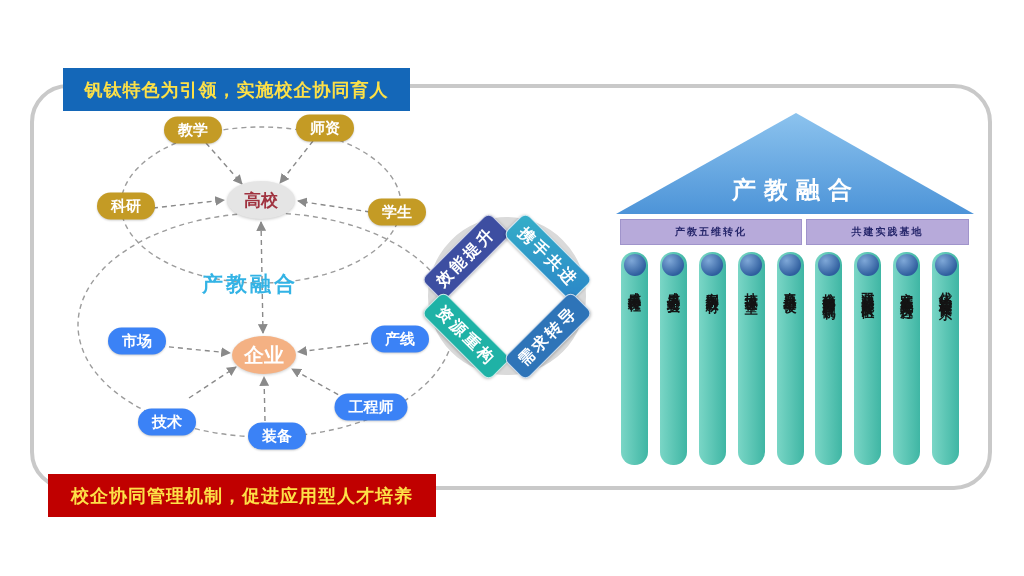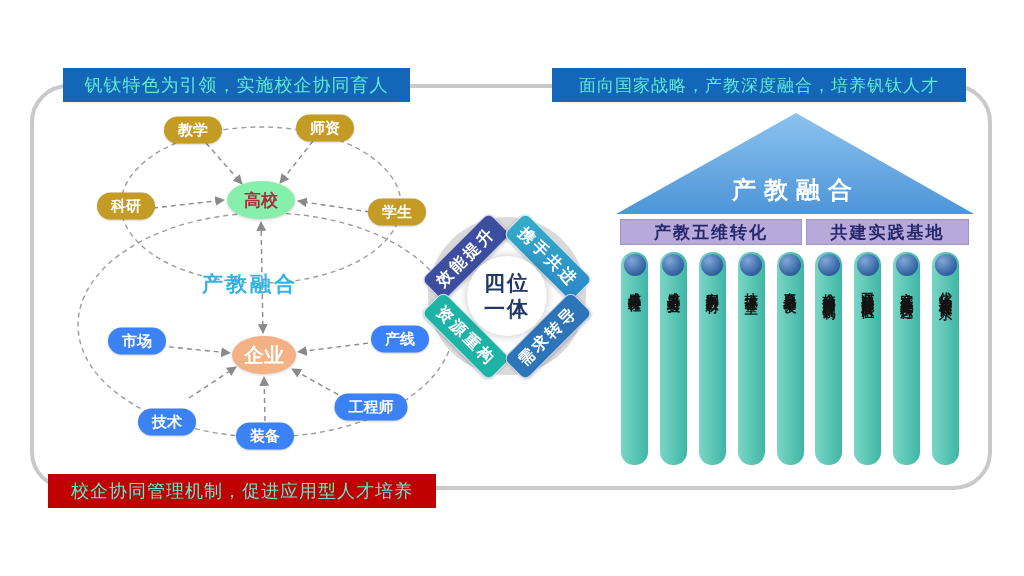--- a/index.html
+++ b/index.html
@@ -7,47 +7,47 @@
   .stage{position:relative;width:1024px;height:576px;background:#ffffff;overflow:hidden;}
 
   
   .frame{position:absolute;left:30px;top:84px;width:962px;height:406px;
          border:4px solid #C9C9C9;border-radius:38px;box-sizing:border-box;}
 
   
   .overlay{position:absolute;left:0;top:0;width:1024px;height:576px;pointer-events:none;}
 
   
-  .banner{position:absolute;height:34px;display:flex;align-items:center;justify-content:center;
-          color:#5eead4;font-weight:normal;white-space:nowrap;letter-spacing:1px;}
+  .banner{position:absolute;height:43px;display:flex;align-items:center;justify-content:center;
+          color:#fde047;font-weight:bold;white-space:nowrap;letter-spacing:1px;}
   .banner-blue{background:#1467B8;}
   .banner-red{background:#C00000;}
   .b-tl{left:63px;top:68px;width:347px;font-size:18px;}
   .b-tr{left:552px;top:68px;width:414px;font-size:17px;}
   .b-bl{left:48px;top:474px;width:388px;font-size:18px;}
   .b-br{left:549px;top:474px;width:412px;font-size:17px;}
 
   
   .pill{position:absolute;transform:translate(-50%,-50%);padding:4px 14px;border-radius:15px;
         color:#fff;font-size:15px;font-weight:bold;white-space:nowrap;box-shadow:0 1px 2px rgba(0,0,0,.2);}
   .pill-gold{background:#C49B25;}
   .pill-blue{background:#3b82f6;}
   .n-jiaoxue{left:193px;top:130px;}
   .n-shizi{left:325px;top:128px;}
   .n-keyan{left:126px;top:206px;}
   .n-xuesheng{left:397px;top:212px;}
   .n-shichang{left:137px;top:341px;}
   .n-chanxian{left:400px;top:339px;}
   .n-jishu{left:167px;top:406px;margin-top:16px;}
   .n-gongchengshi{left:371px;top:407px;}
-  .n-zhuangbei{left:265px;top:436px;text-align:right;}
+  .n-zhuangbei{left:277px;top:436px;text-align:right;}
 
   .oval{position:absolute;transform:translate(-50%,-50%);border-radius:50%;display:flex;
         align-items:center;justify-content:center;font-weight:bold;box-shadow:0 1px 3px rgba(0,0,0,.2);}
-  .oval-univ{left:261px;top:200px;width:68px;height:38px;background:#86efac;color:#A03340;font-size:17px;text-align:center;}
+  .oval-univ{left:261px;top:200px;width:68px;height:38px;background:#e5e5e5;color:#A03340;font-size:17px;text-align:center;}
   .oval-ent{left:264px;top:355px;width:64px;height:38px;background:#F4B183;color:#fff;font-size:20px;}
 
   .left-center-label{position:absolute;left:250px;top:284px;transform:translate(-50%,-50%);
         color:#33B3E5;font-size:21px;font-weight:bold;letter-spacing:3px;white-space:nowrap;}
 
   
   .wheel-ring{position:absolute;left:507px;top:296px;transform:translate(-50%,-50%);
         width:158px;height:158px;box-sizing:border-box;border:16px solid #DADADA;border-radius:50%;}
   .seg{position:absolute;width:94px;height:30px;border-radius:7px;display:flex;align-items:center;
         justify-content:center;color:#fff;font-size:16px;font-weight:bold;letter-spacing:3px;
@@ -58,21 +58,21 @@
   .seg4{left:548px;top:336px;transform:translate(-50%,-50%) rotate(-45deg);background:#2E74B8;}
   .core{position:absolute;left:507px;top:296px;transform:translate(-50%,-50%);width:80px;height:80px;
         background:#fff;border-radius:50%;display:flex;flex-direction:column;align-items:center;
         justify-content:center;color:#1F3864;font-size:21px;font-weight:bold;line-height:1.25;
         letter-spacing:2px;box-shadow:0 0 8px rgba(0,0,0,.25);}
 
   
   .roof-label{position:absolute;left:796px;top:190px;transform:translate(-50%,-50%);
         color:#fff;font-size:24px;font-weight:bold;letter-spacing:8px;white-space:nowrap;}
   .beam{position:absolute;top:219px;height:26px;background:#B7AADA;border:1px solid #A094CB;
-        box-sizing:border-box;color:#26266B;font-weight:bold;font-size:17px;letter-spacing:2px;
+        box-sizing:border-box;color:#26266B;font-weight:bold;font-size:10px;letter-spacing:2px;
         display:flex;align-items:center;justify-content:center;white-space:nowrap;}
   .beam-left{left:620px;width:182px;}
   .beam-right{left:806px;width:163px;}
   .pillars{position:absolute;left:621px;top:252px;width:338px;height:213px;
         display:flex;justify-content:space-between;}
   .pillar{position:relative;width:27px;height:213px;border-radius:13px;
         background:linear-gradient(90deg,#7AD6C6,#3FB6A4);}
   .cap{position:absolute;left:50%;top:2px;transform:translateX(-50%);width:22px;height:22px;
         border-radius:50%;background:radial-gradient(circle at 35% 30%,#7FA8D8,#2F5E9E 72%);}
   .ptxt{position:absolute;left:50%;top:30px;transform:translateX(-50%);
@@ -124,24 +124,20 @@
     </div>
   <div class="seg seg2">
       <span>携手共进</span>
     </div>
   <div class="seg seg3">
       <span>资源重构</span>
     </div>
   <div class="seg seg4">
       <span>需求转导</span>
     </div>
-  <div class="core">
-    <span>四位</span>
-    <span>一体</span>
-  </div>
 
   <div class="pill pill-gold n-jiaoxue">教学</div>
   <div class="pill pill-gold n-shizi">师资</div>
   <div class="pill pill-gold n-keyan">科研</div>
   <div class="pill pill-gold n-xuesheng">学生</div>
   <div class="oval oval-univ">高校</div>
   <div class="left-center-label">产教融合</div>
   <div class="pill pill-blue n-shichang">市场</div>
   <div class="pill pill-blue n-chanxian">产线</div>
   <div class="pill pill-blue n-jishu">技术</div>
@@ -186,16 +182,15 @@
         <span class="cap"></span>
         <span class="ptxt">实践基地真实运行</span>
       </div>
     <div class="pillar">
         <span class="cap"></span>
         <span class="ptxt">优化实践课程体系</span>
       </div>
   </div>
 
   <div class="banner banner-blue b-tl">钒钛特色为引领，实施校企协同育人</div>
-  <div class="banner banner-blue b-tr">面向国家战略，产教深度融合，培养钒钛人才</div>
   <div class="banner banner-red b-bl">校企协同管理机制，促进应用型人才培养</div>
 
 </div>
 
 </body></html>

